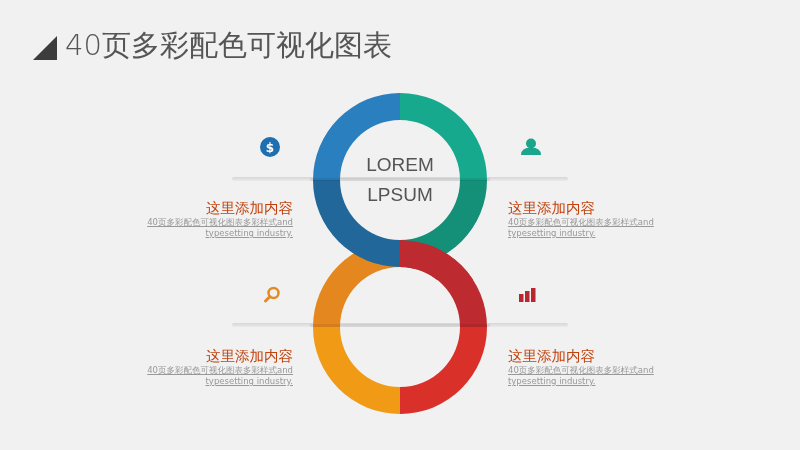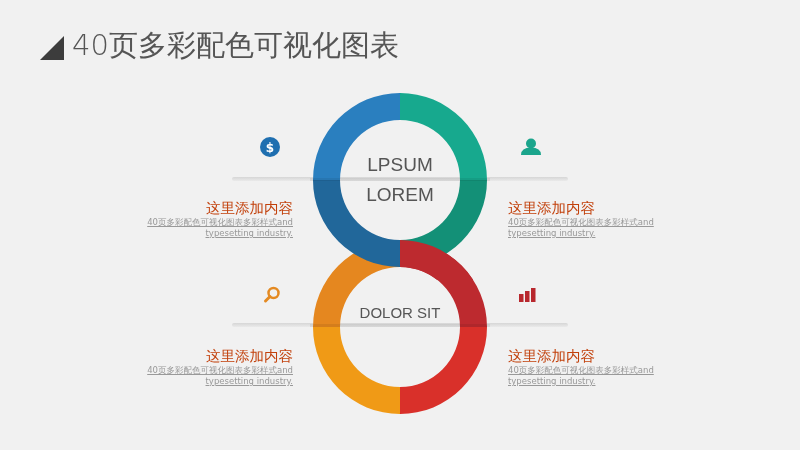--- a/index.html
+++ b/index.html
@@ -1,17 +1,17 @@
 <!DOCTYPE html>
 <html><head>
 <meta charset="utf-8">
 <style>
   html,body{margin:0;padding:0;}
   body{width:800px;height:450px;background:#f1f1f1;position:relative;overflow:hidden;font-family:"DejaVu Sans","Liberation Sans",sans-serif;}
-  .title{position:absolute;left:40px;top:28px;height:36px;display:flex;align-items:center;justify-content:center;}
+  .title{position:absolute;left:33px;top:28px;height:36px;display:flex;align-items:center;justify-content:center;}
   .title .tri{width:0;height:0;border-left:24px solid transparent;border-bottom:24px solid #3c3c3c;margin-right:8px;margin-top:4px;}
   .title .txt{font-size:29px;color:#555;letter-spacing:0px;font-weight:300;}
   .sep{position:absolute;height:4px;border-radius:2px;background:linear-gradient(to bottom,#d6d6d6,#eaeaea);left:232px;width:336px;}
   svg.rings{position:absolute;left:0;top:0;}
   .ctext{position:absolute;width:120px;text-align:center;color:#555;font-family:"Liberation Sans","DejaVu Sans",sans-serif;font-weight:300;}
   .block{position:absolute;width:200px;}
   .block .h{font-size:14.5px;color:#c2410c;line-height:18px;}
   .block .d{font-size:8.5px;color:#999;line-height:11px;text-decoration:underline;}
   .left{text-align:right;}
   .right{text-align:left;}
@@ -49,25 +49,24 @@
     <clipPath id="clipRight">
         <rect x="400" y="230" width="100" height="50"></rect>
       </clipPath>
   </defs>
 
   <rect x="310" y="178" width="180" height="3" fill="rgba(0,0,0,0.07)"></rect>
   <rect x="310" y="324" width="180" height="3" fill="rgba(0,0,0,0.07)"></rect>
 </svg>
 
 <div class="ctext" style="left:340px;top:150px;font-size:19px;line-height:30px;">
+  <div>LOREM</div>
   <div>LPSUM</div>
-  <div>LOREM</div>
 </div>
 <div class="ctext" style="left:340px;top:300px;font-size:15px;line-height:25px;">
-  <div>DOLOR SIT</div>
 </div>
 
 <div class="icon" style="left:260px;top:137px;">
   <svg width="20" height="20">
       <circle cx="10" cy="10" r="10" fill="#1f6fb0"></circle>
       <text x="10" y="14.5" text-anchor="middle" font-size="12" font-weight="bold" fill="#fff" font-family="DejaVu Sans, sans-serif">$</text>
     </svg>
 </div>
 <div class="icon" style="left:520px;top:138px;">
   <svg width="22" height="18">

